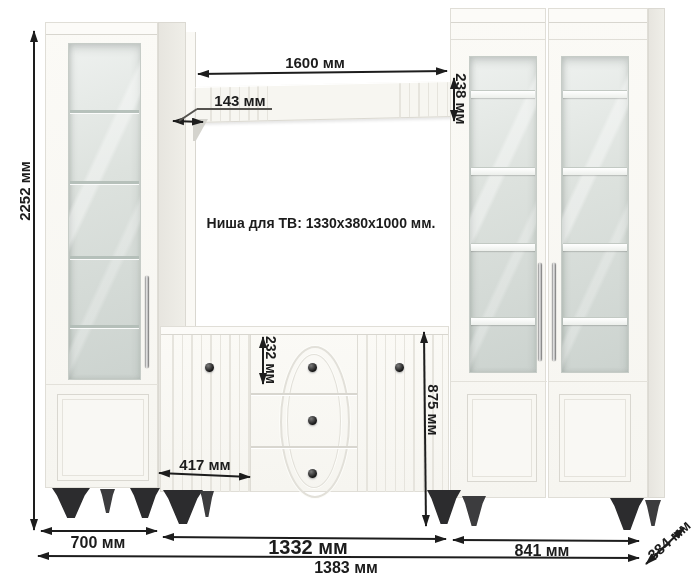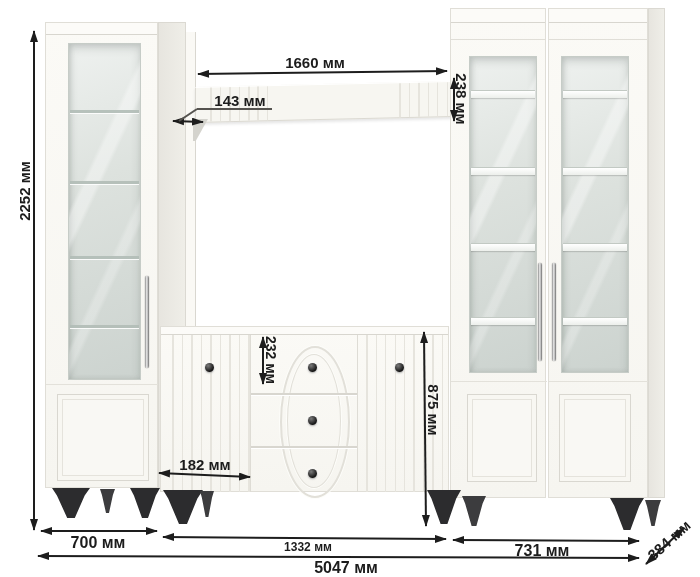--- a/index.html
+++ b/index.html
@@ -152,25 +152,26 @@
       <line x1="646" y1="564" x2="684" y2="528" marker-start="url(#as)" marker-end="url(#ae)"></line>
       <line x1="173" y1="121" x2="203" y2="122" marker-start="url(#as)" marker-end="url(#ae)"></line>
     </g>
     <g stroke="#55534f" stroke-width="2" fill="none">
       <line x1="197" y1="109" x2="272" y2="109"></line>
       <line x1="197" y1="109" x2="179" y2="121"></line>
     </g>
   </svg>
 
   <div class="dim" style="left:24px;top:191px;font-size:15px;transform:translate(-50%,-50%) rotate(-90deg);">2252 мм</div>
-  <div class="dim" style="left:315px;top:62px;font-size:15px;transform:translate(-50%,-50%);">1660 мм</div>
+  <div class="dim" style="left:315px;top:62px;font-size:15px;transform:translate(-50%,-50%);">1600 мм</div>
   <div class="dim" style="left:240px;top:100px;font-size:15px;transform:translate(-50%,-50%);">143 мм</div>
   <div class="dim" style="left:461px;top:99px;font-size:15px;transform:translate(-50%,-50%) rotate(90deg);">238 мм</div>
+  <div class="dim" style="left:321px;top:223px;font-size:14px;transform:translate(-50%,-50%);">Ниша для ТВ: 1330x380x1000 мм.</div>
   <div class="dim" style="left:271px;top:360px;font-size:14px;transform:translate(-50%,-50%) rotate(90deg);">232 мм</div>
   <div class="dim" style="left:433px;top:410px;font-size:15px;transform:translate(-50%,-50%) rotate(90deg);">875 мм</div>
-  <div class="dim" style="left:205px;top:464px;font-size:15px;transform:translate(-50%,-50%);">182 мм</div>
+  <div class="dim" style="left:205px;top:464px;font-size:15px;transform:translate(-50%,-50%);">417 мм</div>
   <div class="dim" style="left:98px;top:543px;font-size:16px;transform:translate(-50%,-50%);">700 мм</div>
-  <div class="dim" style="left:308px;top:547px;font-size:12px;transform:translate(-50%,-50%);">1332 мм</div>
-  <div class="dim" style="left:542px;top:551px;font-size:16px;transform:translate(-50%,-50%);">731 мм</div>
-  <div class="dim" style="left:346px;top:568px;font-size:16px;transform:translate(-50%,-50%);">5047 мм</div>
+  <div class="dim" style="left:308px;top:547px;font-size:20px;transform:translate(-50%,-50%);">1332 мм</div>
+  <div class="dim" style="left:542px;top:551px;font-size:16px;transform:translate(-50%,-50%);">841 мм</div>
+  <div class="dim" style="left:346px;top:568px;font-size:16px;transform:translate(-50%,-50%);">1383 мм</div>
   <div class="dim" style="left:669px;top:540px;font-size:15px;transform:translate(-50%,-50%) rotate(-42deg);">384 мм</div>
 
 </div>
 
 </body></html>

